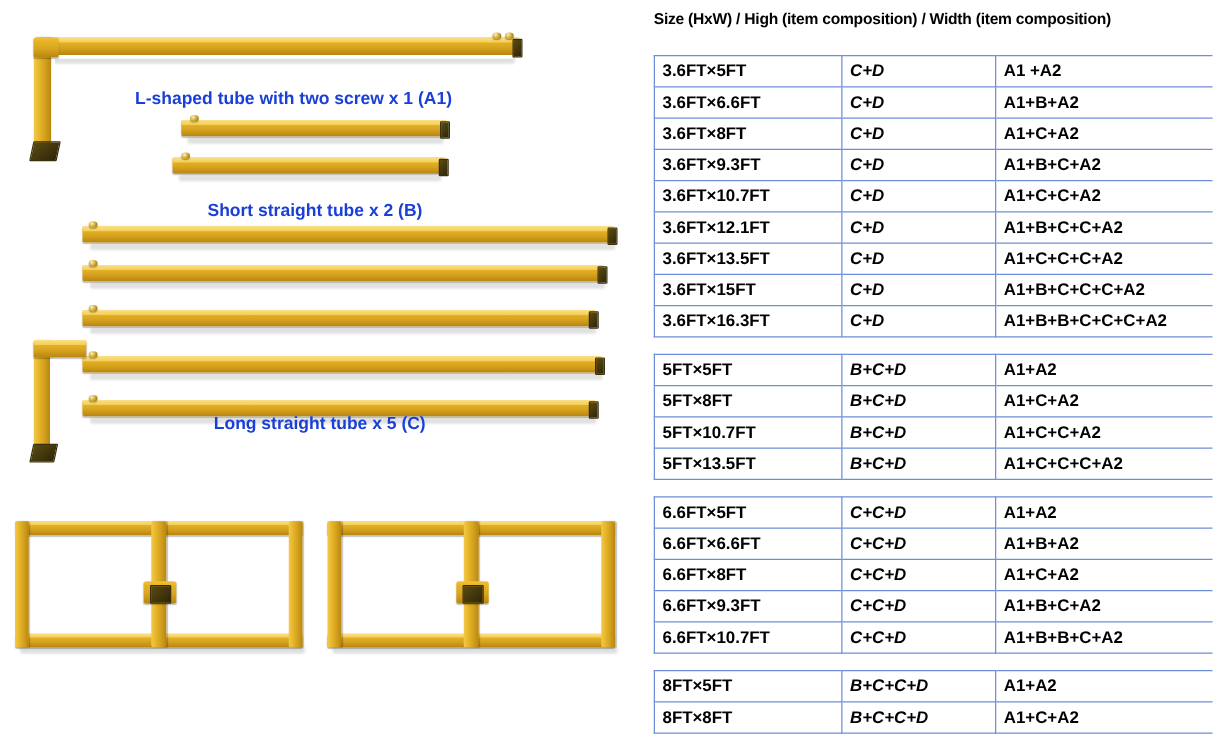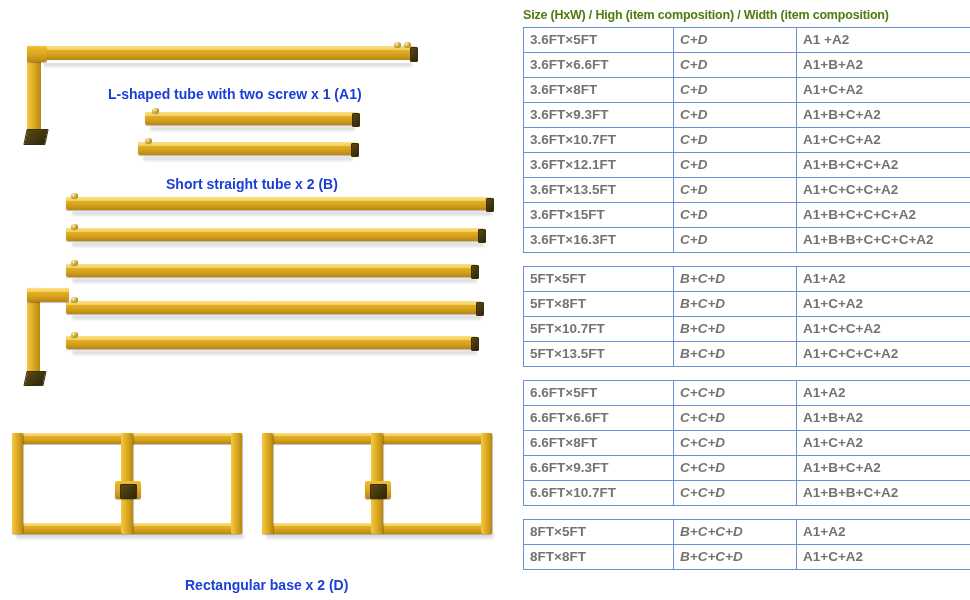--- a/index.html
+++ b/index.html
@@ -4,36 +4,36 @@
 <style>
   html,body{margin:0;padding:0;}
   body{
     width:970px;height:600px;
     background:#ffffff;
     font-family:"Liberation Sans",sans-serif;
     overflow:hidden;
     position:relative;
   }
   .left-panel{
-    position:absolute;left:0;top:16px;width:512px;height:532px;
+    position:absolute;left:0;top:0;width:512px;height:532px;
   }
   .right-panel{
     position:absolute;left:523px;top:8px;width:440px;
   }
   .table-title{
-    color:#4d7c0f;font-weight:bold;font-size:12.5px;
-    margin-bottom:5px;letter-spacing:-0.2px;
+    color:#000000;font-weight:bold;font-size:12.5px;
+    margin-bottom:22px;letter-spacing:-0.2px;
   }
   table.spec{
     border-collapse:collapse;width:437px;margin-bottom:13px;
     table-layout:fixed;
   }
   table.spec td{
     border:1px solid #6d8fd8;
-    color:#737373;font-weight:bold;font-size:13.5px;
+    color:#000000;font-weight:bold;font-size:13.5px;
     padding:2px 6px;height:20px;line-height:20px;
     background:#ffffff;
     white-space:nowrap;overflow:hidden;
   }
   table.spec td.c0{width:137px;}
   table.spec td.c1{width:110px;font-style:italic;}
   table.spec td.c2{width:190px;}
 
   .caption{
     position:absolute;
@@ -158,20 +158,21 @@
     <div class="screw" style="left:71px;top:281px;"></div>
     <div class="endcap" style="left:476px;top:286px;width:6px;height:12px;"></div>
   </div>
   <div class="tube">
     <div class="shadow" style="left:72px;top:334px;width:405px;height:5px;"></div>
     <div class="bar" style="left:66px;top:320px;width:410px;height:13px;"></div>
     <div class="bar-top" style="left:66px;top:320px;width:410px;height:4px;"></div>
     <div class="screw" style="left:71px;top:316px;"></div>
     <div class="endcap" style="left:471px;top:321px;width:6px;height:12px;"></div>
   </div>
+  <div class="caption" style="left:171px;top:330px;">Long straight tube x 5 (C)</div>
 
   <div class="tube">
     <div class="vbar" style="left:27px;top:272px;width:13px;height:95px;"></div>
     <div class="hl" style="left:40px;top:286px;width:3px;height:78px;"></div>
     <div class="bar" style="left:27px;top:272px;width:42px;height:14px;"></div>
     <div class="bar-top" style="left:27px;top:272px;width:42px;height:4px;"></div>
     <div class="endcap" style="left:25px;top:355px;width:18px;height:13px;transform:skewX(-12deg);"></div>
   </div>
 
   <div class="frame" style="left:12px;top:417px;width:230px;height:105px;">
@@ -194,21 +195,20 @@
     <div class="bar" style="left:0;top:0;width:230px;height:11px;"></div>
     <div class="bar-top" style="left:0;top:0;width:230px;height:3px;"></div>
     <div class="bar" style="left:0;top:90px;width:230px;height:11px;"></div>
     <div class="bar-top" style="left:0;top:90px;width:230px;height:3px;"></div>
     <div class="vbar" style="left:0;top:0;width:11px;height:101px;"></div>
     <div class="vbar" style="left:219px;top:0;width:11px;height:101px;"></div>
     <div class="vbar" style="left:109px;top:0;width:12px;height:101px;"></div>
     <div class="bar" style="left:103px;top:48px;width:26px;height:18px;"></div>
     <div class="endcap" style="left:108px;top:51px;width:15px;height:13px;"></div>
   </div>
-  <div class="caption" style="left:185px;top:561px;">Rectangular base x 2 (D)</div>
 </div>
 
 <div class="right-panel">
   <div class="table-title">Size (HxW) / High (item composition) / Width (item composition)</div>
 
   <table class="spec">
       <tbody id="t0">
         <tr>
           <td class="c0">3.6FT×5FT</td>
           <td class="c1">C+D</td>

